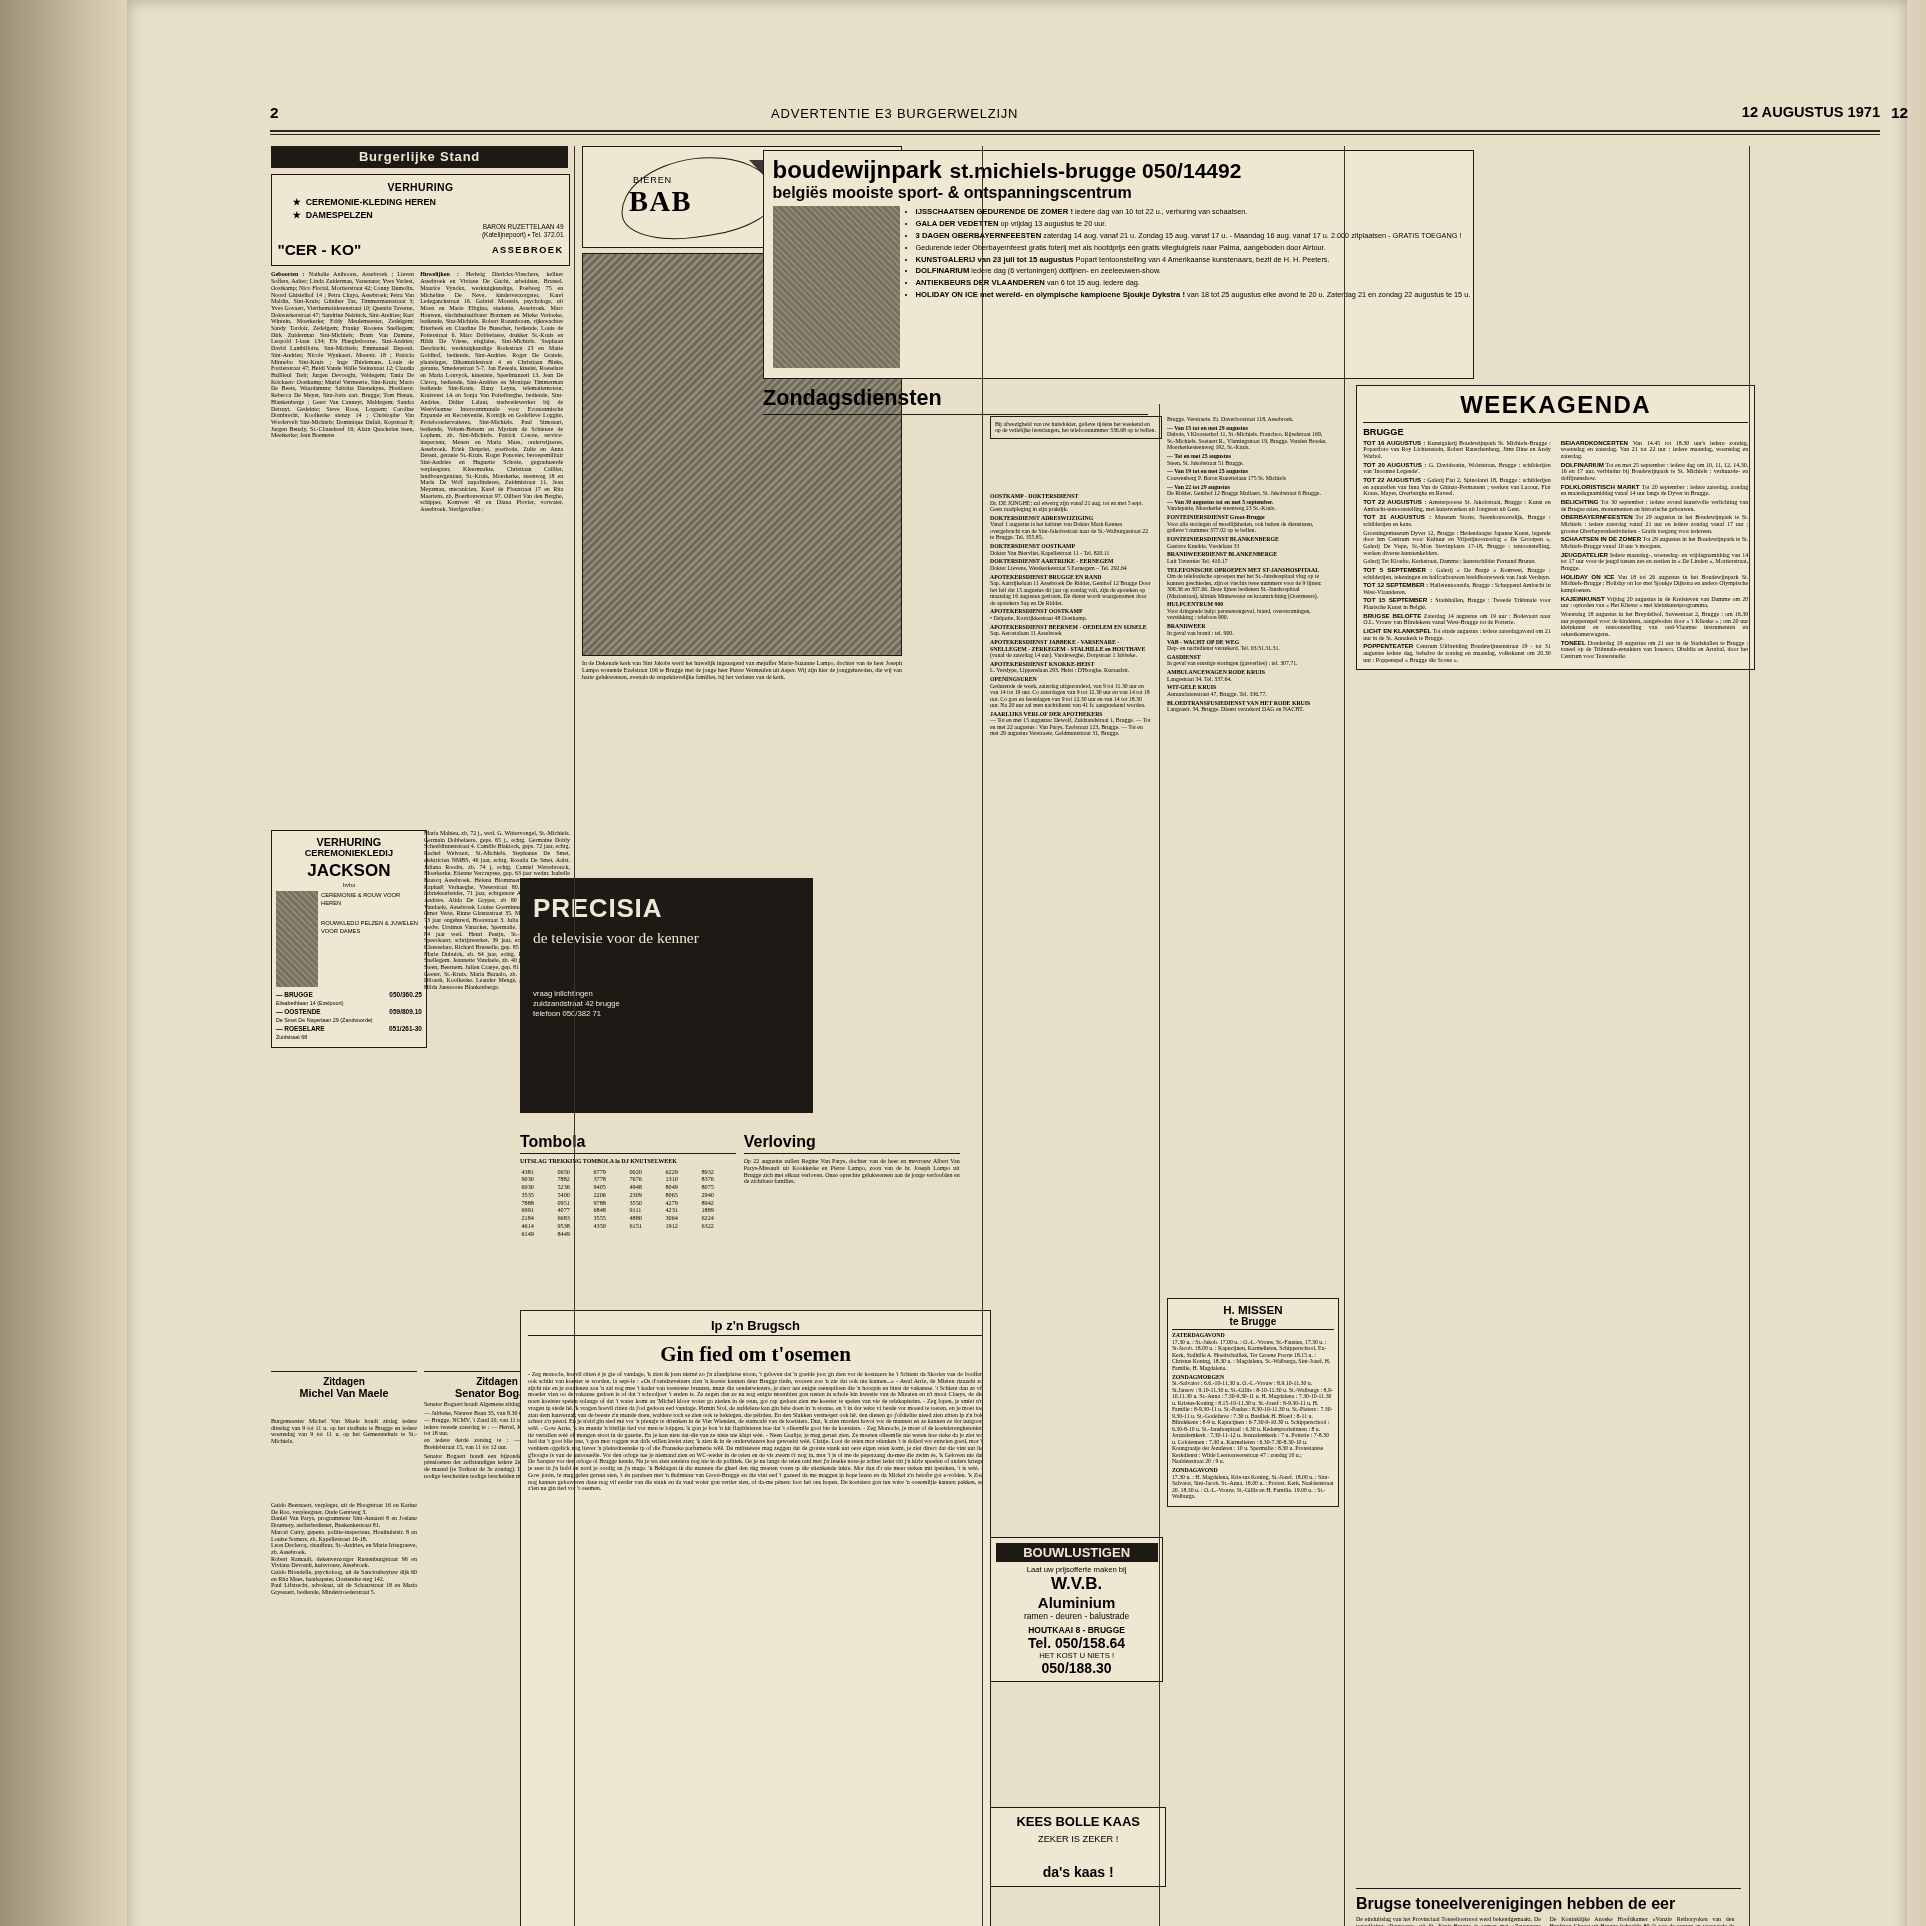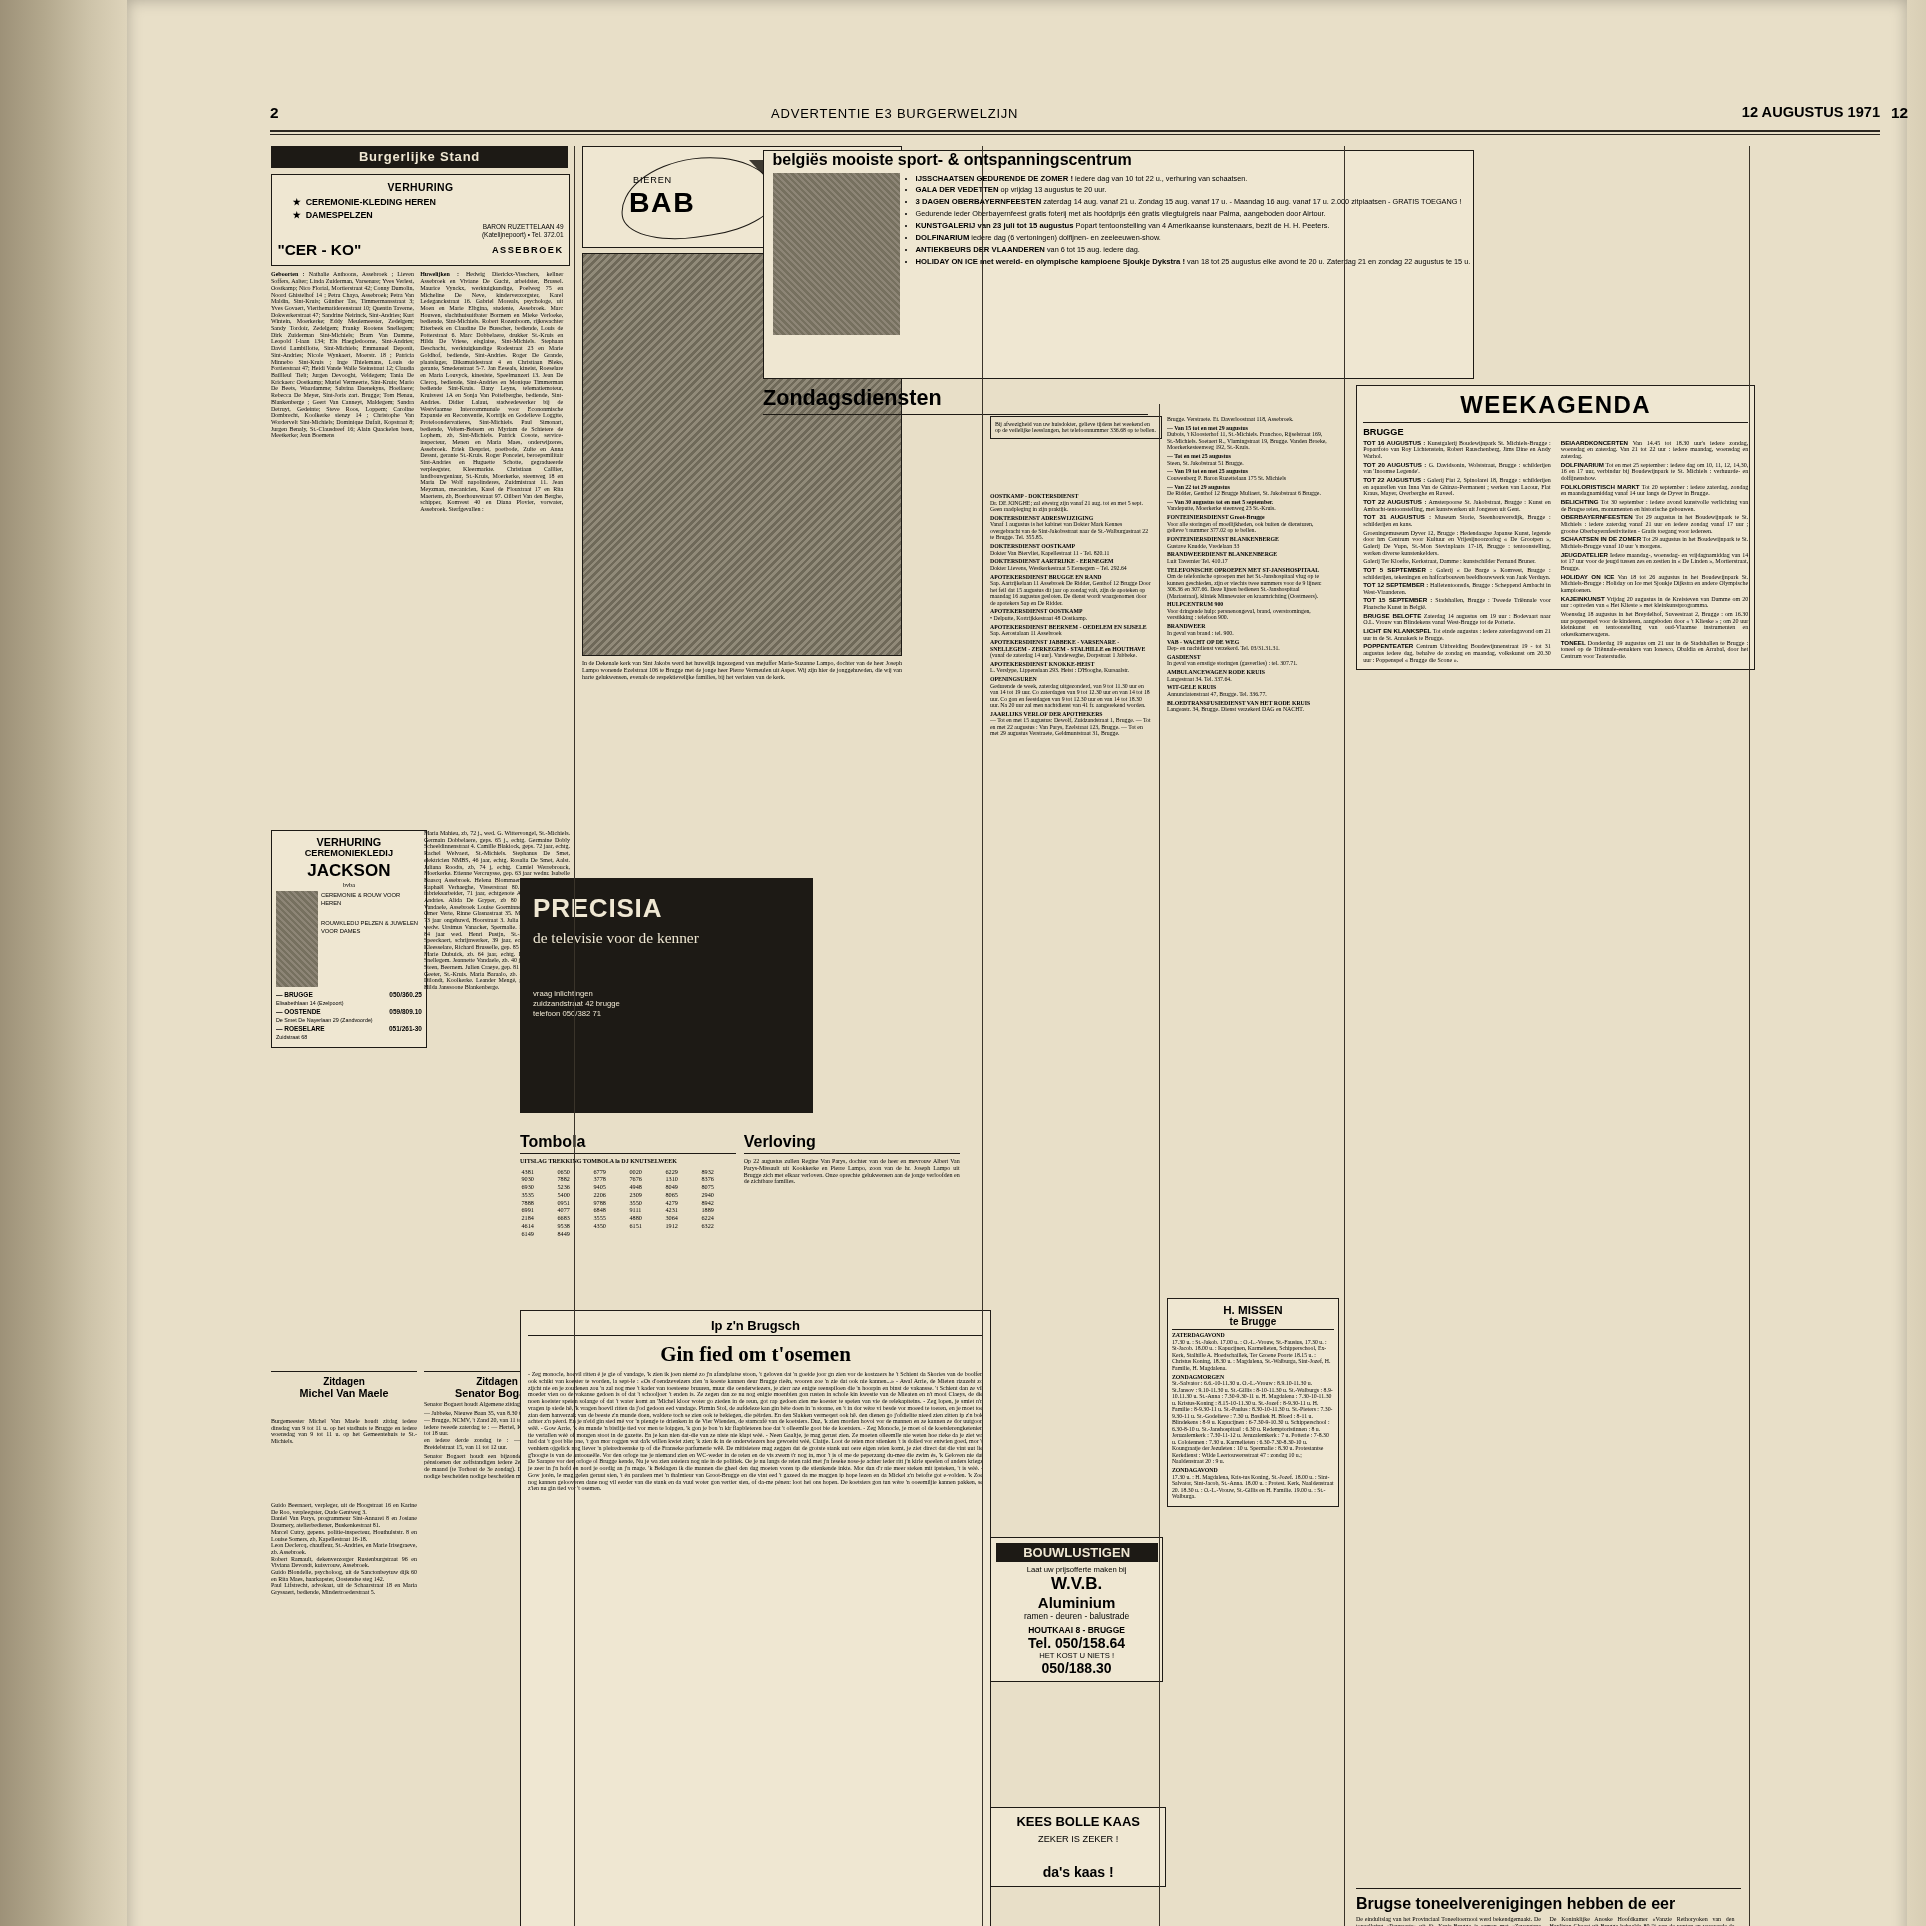--- a/index.html
+++ b/index.html
@@ -209,21 +209,21 @@
     <div class="tiny">iedere tweede zaterdag te : — Hertel, Kerkstraat 68, van 16 tot 18 uur.</div>
     <div class="tiny">en iedere derde zondag te : — Torhout, NCMV, Breidelstraat 15, van 11 tot 12 uur.</div>
     <div class="tiny" style="margin-top:2.3px;">Senator Bogaert houdt een bijzondere zitdag voor de pénsioenen der zelfstandigen iedere 2e en 4e zaterdag van de maand (te Torhout de 3e zondag). De bedienden van de nodige bescheiden nodige bescheiden mede te brengen.</div>
   </div>
 
   <div class="col" style="left:455px;top:146px;width:320px;">
 
     <div class="adbox" style="height:100px;position:relative;overflow:hidden;">
       <div style="position:absolute;left:37px;top:10.8px;width:154px;height:77px;border-radius:50% 50% 45% 45%/60% 60% 40% 40%;background:#efe7d2;border:1.5px solid #1d1a15;transform:rotate(-8deg);"></div>
       <div style="position:absolute;left:50px;top:28px;font-family:'Liberation Sans',sans-serif;font-size:9.2px;letter-spacing:0.8px;">BIEREN</div>
-      <div style="position:absolute;left:46px;top:39px;font-family:Liberation Sans, sans-serif;font-weight:bold;font-size:28.5px;letter-spacing:1.5px;">BAB</div>
+      <div style="position:absolute;left:46px;top:39px;font-family:Liberation Serif, serif;font-weight:bold;font-size:28.5px;letter-spacing:1.5px;">BAB</div>
       <div style="position:absolute;left:166px;top:13px;width:0;height:0;border-left:73px solid transparent;border-right:0 solid transparent;border-top:77px solid #1d1a15;opacity:.85;"></div>
     </div>
 
     <div class="photo2" style="margin-top:5.4px;height:401px;border:1.2px solid #1d1a15;"></div>
     <div class="tiny" style="margin-top:3.9px;">In de Dekenale kerk van Sint Jakobs werd het huwelijk ingezegend van mejuffer Marie-Suzanne Lampo, dochter van de heer Joseph Lampo wonende Ezelstraat 106 te Brugge met de jonge heer Pierre Vermeulen uit Asper. Wij zijn hier de jonggehuwden, die wij van harte gelukwensen, evenals de respektievelijke families, bij het verlaten van de kerk.</div>
   </div>
 
   <div id="precisia">
     <div style="padding:15.4px 13px;">
       <div class="p1">PRECISIA</div>
@@ -323,20 +323,24 @@
     </div>
   </div>
 
   <div class="thinbox" style="position:absolute;left:393px;top:1310px;width:455px;height:1090px;background:#efe7d2;padding:7px;">
     <div class="adtitle" style="font-size:13px;text-align:center;border-bottom:0.8px solid #1d1a15;padding-bottom:2.3px;">Ip z'n Brugsch</div>
     <div style="font-family:'Liberation Serif',serif;font-weight:bold;font-size:21px;text-align:center;margin:5.4px 0 4.6px 0;">Gin fied om t'osemen</div>
     <div class="tiny" style="column-count:1;">- Zeg monocle, hoevil ritten é je gie of vandage, 'k zien ik joen niemé zo j'n afandplatse stoon, 't geloven dat 'n goeide joor gn zien vor de kostzaers he 't Schient da Skories van de boolfen ook schikt van koester te worden, la sept-le : «Os d'oendzeveizers zien 'n koeste kannen deur Brugge rieën, wooren zoe 'n zie dat ook nie kannen...»  - Awal Arrie, de Mieten rizazeht zo zijcht nie en je zoudenen zou 'n zal nog mee 't kader van toesteene bruuren, muur die oenderwiezers, je zierr aze enigte reenspiloen die 'n hoorpin en binst de vakansse. 't Schient dan ze vil moeder vien oo de vakanse gedoen is of dat 't schooljoer 't enden is. Ze zegen dan ze nu nog enigte moenbien gon rusten in schole kin kwestie van de Mieaten en n't mooi Claeys, de die noen koeister speien solange of dat 't water komt an 'Michel kloor woter go zieden in de reun, got rap gedoen zien me koester te speien van vie de relekapiteins.  - Zeg lopen, je smiet n'n vragen ip siede hê, 'k vragen hoevil ritten da j'od gedoon eed vandage. Pirmin Stol, de aufdeleze kan gin béte doen in 'n stonne, en 't in dor wère vi besde vor moeed te toeren, en je moet toe zian dem hanverzak van de beeste z'n munde doen, waldere toch se zien ook te bekiegen, die péirden. En den Slakken vermeqert ook hê. den dienen go j'ofdielite nieed zien zitten ip z'n bok achter z'n péerd. En je n'eid gin sied mé vor 'n pienzje te drienken in de Vier Wienden, de stamcafé van de koetsiers. Duz, 'k zien morden hovoi vor de mannen en ze kannen ze dor uutgoon wêê.  - Gow Arrie, 'k én munde 'n bistlije tied vor men te loipgen, 'k gon je bon 'n kir flapbleteren hoe dat 't olleemlle goot bie de koetsiers.  - Zeg Monocle, je moet ol de koetslerengketenien tie vertallen wèè of mongen stoot in de gazette. En je kan nien dat-die van ze niste nie klapt wèè.  - Neen Gaaltje, je mag gerust zien. Ze moeten olleemlle nie weten hoe rieke da je ziet wa had dat 't goot blie one, 't gon mor roggen wat da'k willen kwiet zien; 'k zien ik in de onderwiezers hoe gewoeist wèè, Claitje. Loot de reien mor stienken 't is dolied vor entwien goed, mor 't venhiem ojgelick nog liever 'n pleiredreenske tp of die Franseke parfumerie wêê. De mitisietere mag zeggen dat de grotste stank uut oere eigen reien komt, je ziet direct dat die vint uut lie g'hoogte is van de antooueële. Vor den orloge tue je niemand zien en WC-weder in de reien en de vis zwem t'r nog in, mor 't is ol me de peperzang du-mee die zwim és, 'k Geloven nie dat De Sarapre vor den orloge ol Brugge kende, Nu je wa zien asteiera nog nie in de politiek. Oe je nu langs de reien raid met j'n feseke nose-je achter ieder ritt j'n kirle speelen of anders kriegz je zeer in j'n hofd en nord je oordig an j'n mage. 'k Beklagen ik die mannen die gheel den dag moeten voren tp die stienkende inkte. Mor dan d'r nie meer steken mit ipsteken, 't is wèè.  - Gow jorén, le mag gelen geruut sien, 't én paraleen met 'n thalmieur van Groot-Brugge en die vint eed 't gazeed da me maggen ip hope lezen en da Mickel z'n beiofte got e-volden. 'k Zoe nog kannen gelooveren dane nog vil eerder van die stank en da vuul woter gon vertier sien, of da-me pénen: loot hei ons hopen. De koetsiers gon tun wère 'n ooeemiljie kannen pakken, se z'ien nu gin tied vor 't osemen.</div>
   </div>
 
   <div id="bw">
+    <div style="display:flex;align-items:baseline;gap:7.7px;padding:5.4px 8.5px 0 8.5px;">
+      <div class="t1">boudewijnpark</div>
+      <div class="t2">st.michiels-brugge 050/14492</div>
+    </div>
     <div class="sub" style="padding:0 8.5px;">belgiës mooiste sport- &amp; ontspanningscentrum</div>
     <div style="display:flex;">
       <div class="photo" style="width:127px;height:162px;margin:3.9px 0 0 8.5px;flex:none;"></div>
       <ul id="bw-list" style="margin-top:4.6px;">
           <li><b>IJSSCHAATSEN GEDURENDE DE ZOMER !</b> iedere dag van 10 tot 22 u., verhuring van schaatsen.</li>
           <li><b>GALA DER VEDETTEN</b> op vrijdag 13 augustus te 20 uur.</li>
           <li><b>3 DAGEN OBERBAYERNFEESTEN</b> zaterdag 14 aug. vanaf 21 u. Zondag 15 aug. vanaf 17 u. - Maandag 16 aug. vanaf 17 u. 2.000 zitplaatsen - GRATIS TOEGANG !</li>
           <li>Gedurende ieder Oberbayernfeest gratis foterij met als hoofdprijs één gratis vliegtuigreis naar Palma, aangeboden door Airtour.</li>
           <li><b>KUNSTGALERIJ van 23 juli tot 15 augustus</b> Popart tentoonstelling van 4 Amerikaanse kunstenaars, bezit de H. H. Peeters.</li>
           <li><b>DOLFINARIUM</b> iedere dag (6 vertoningen) dolfijnen- en zeeleeuwen-show.</li>

